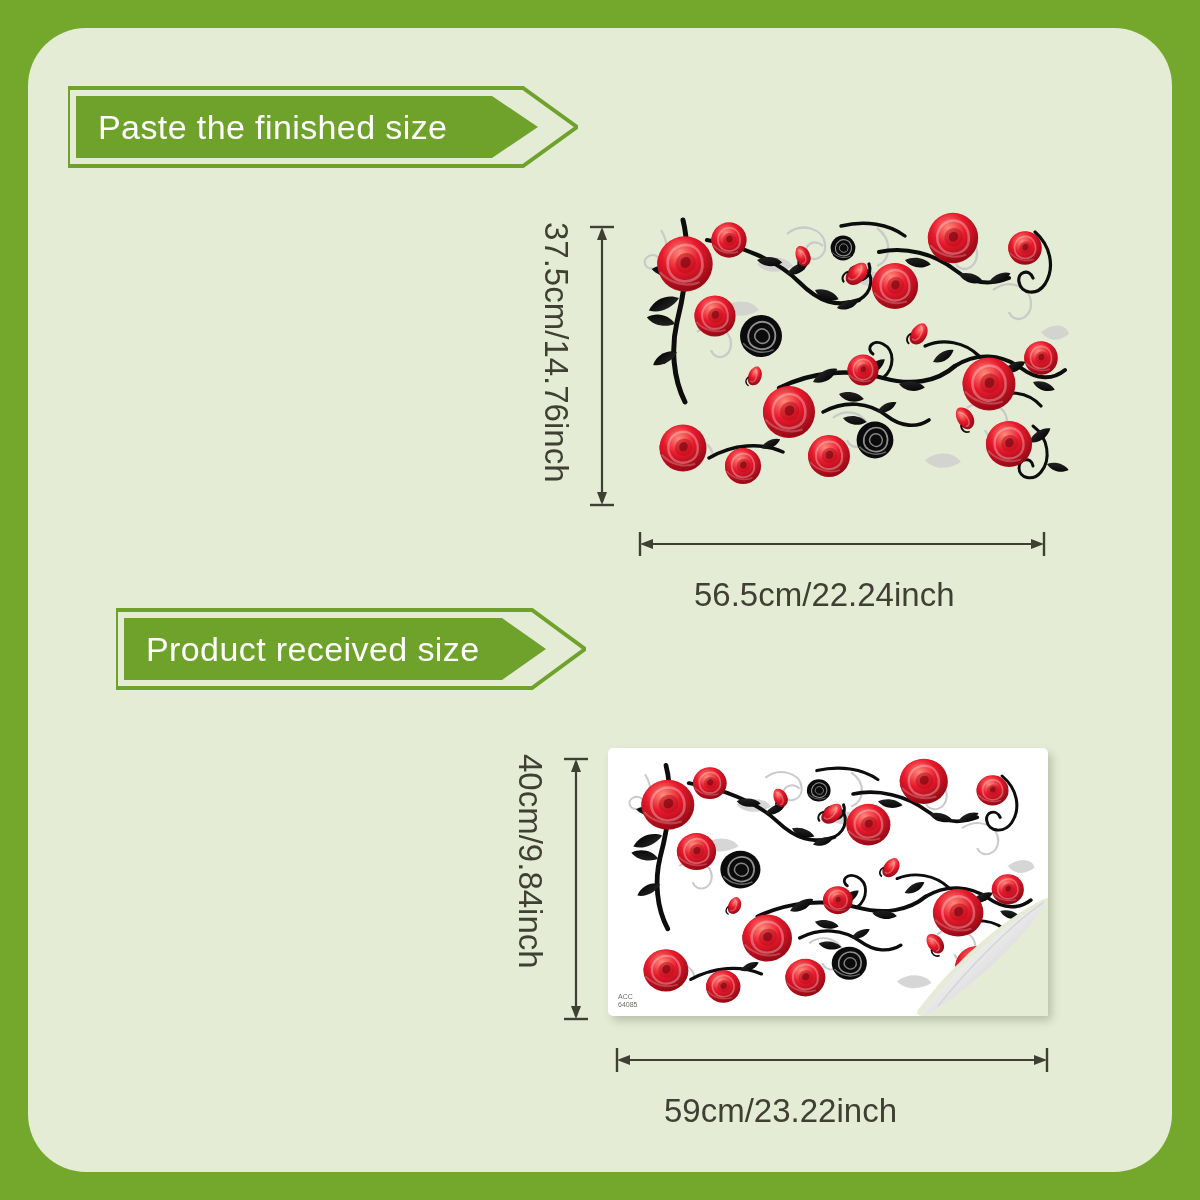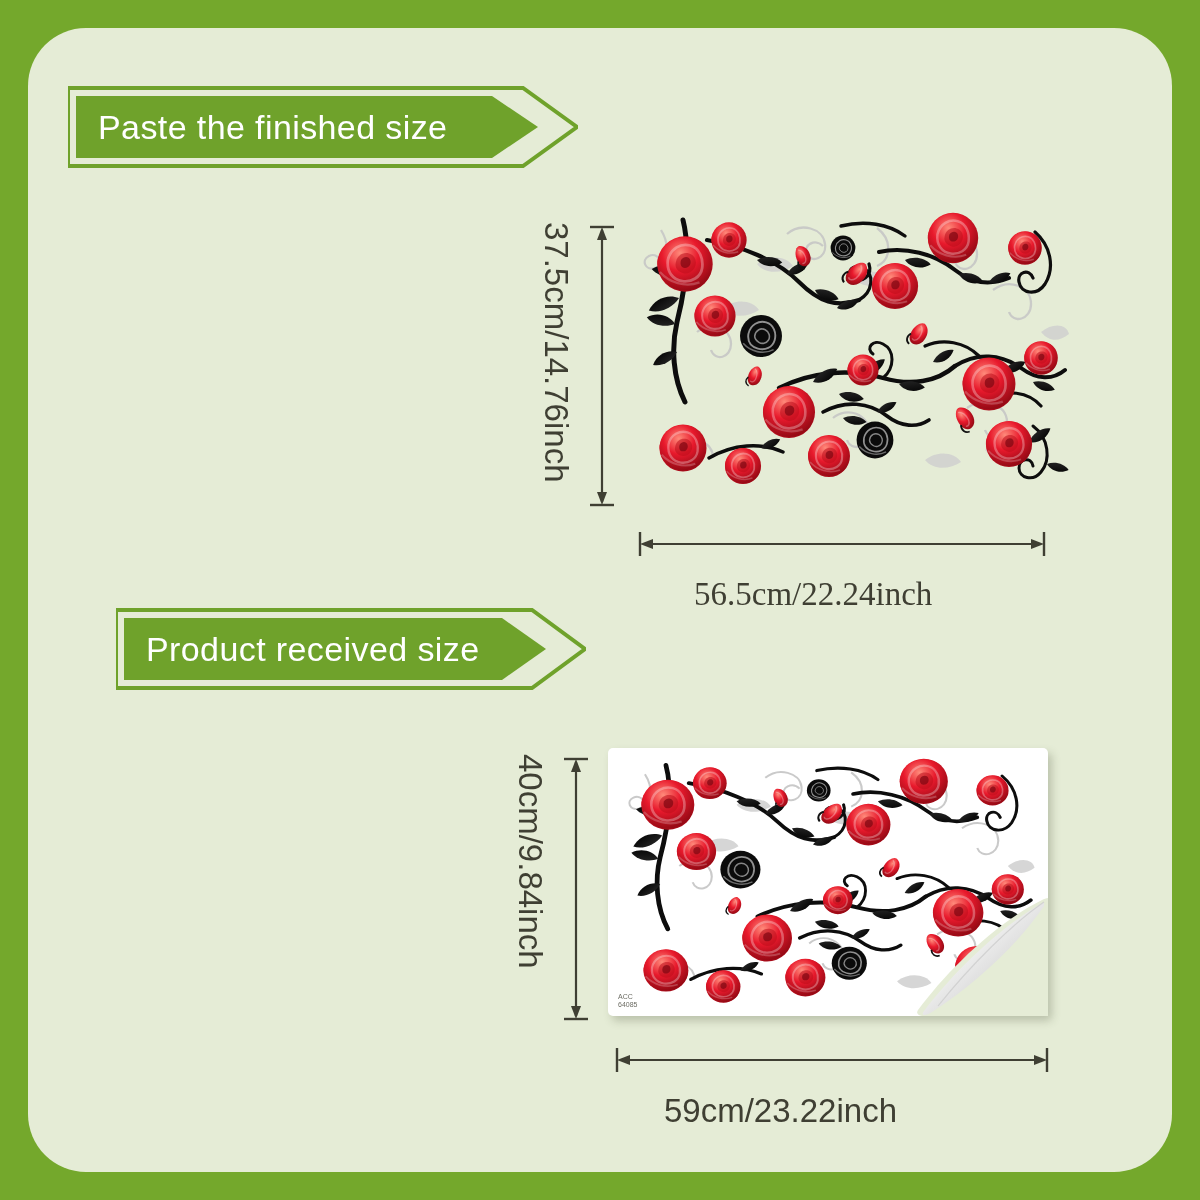--- a/index.html
+++ b/index.html
@@ -334,21 +334,21 @@
 
   <div class="dim-h" style="left:637px;top:530px;">
     <svg width="410" height="28" viewBox="0 0 410 28">
       <line x1="3" y1="2" x2="3" y2="26" stroke="#3f3f33" stroke-width="2.4"></line>
       <line x1="407" y1="2" x2="407" y2="26" stroke="#3f3f33" stroke-width="2.4"></line>
       <line x1="6" y1="14" x2="404" y2="14" stroke="#3f3f33" stroke-width="2.2"></line>
       <polygon points="3,14 16,9 16,19" fill="#3f3f33"></polygon>
       <polygon points="407,14 394,9 394,19" fill="#3f3f33"></polygon>
     </svg>
   </div>
-  <div class="dim-label" style="left:694px;top:576px;font-family:Liberation Serif, serif;">56.5cm/22.24inch</div>
+  <div class="dim-label" style="left:694px;top:576px;">56.5cm/22.24inch</div>
 
   <div class="banner" id="banner-received">
     <svg class="outline" viewBox="0 0 470 82" preserveAspectRatio="none">
       <polygon points="0,2 416,2 469,41 416,80 0,80" fill="none" stroke="#6fa22b" stroke-width="4"></polygon>
       <polygon points="8,10 386,10 430,41 386,72 8,72" fill="#6fa22b"></polygon>
     </svg>
     <div class="label">Product received size</div>
   </div>
 
   <div class="dim-v" style="left:562px;top:756px;">

